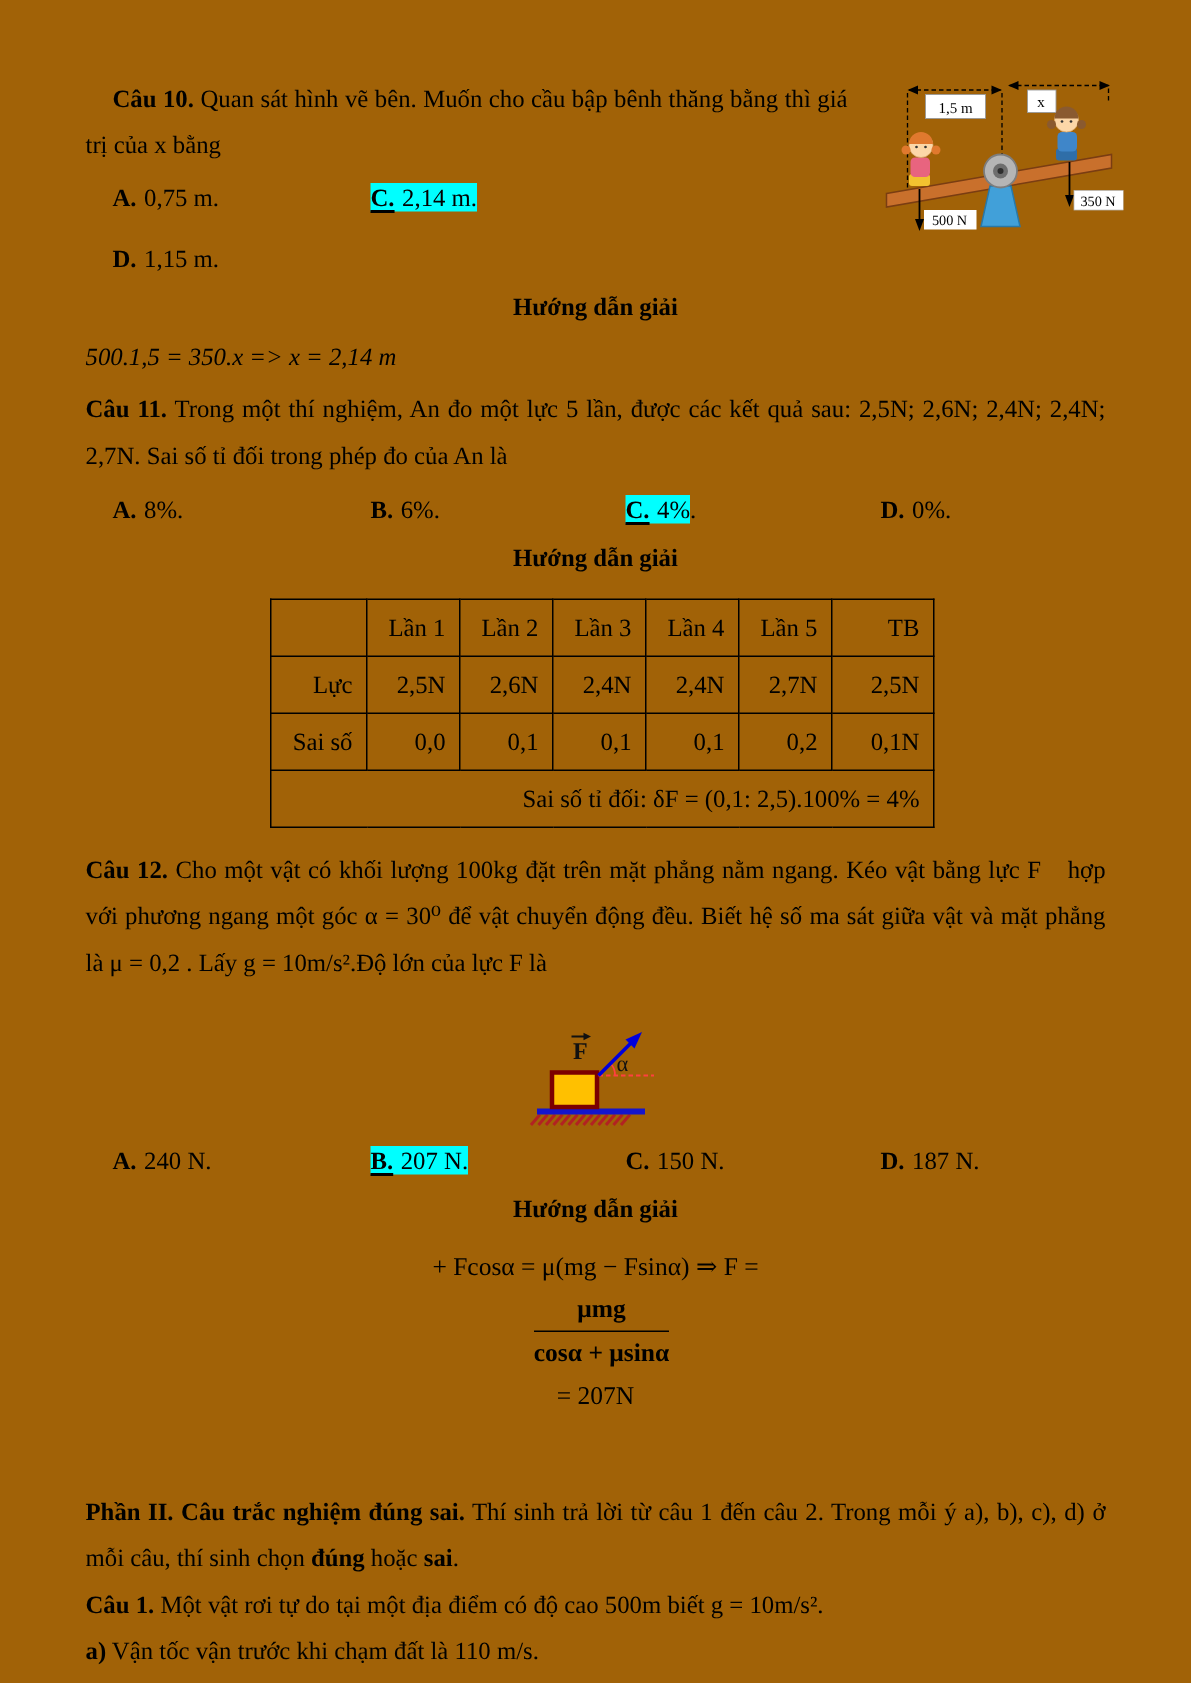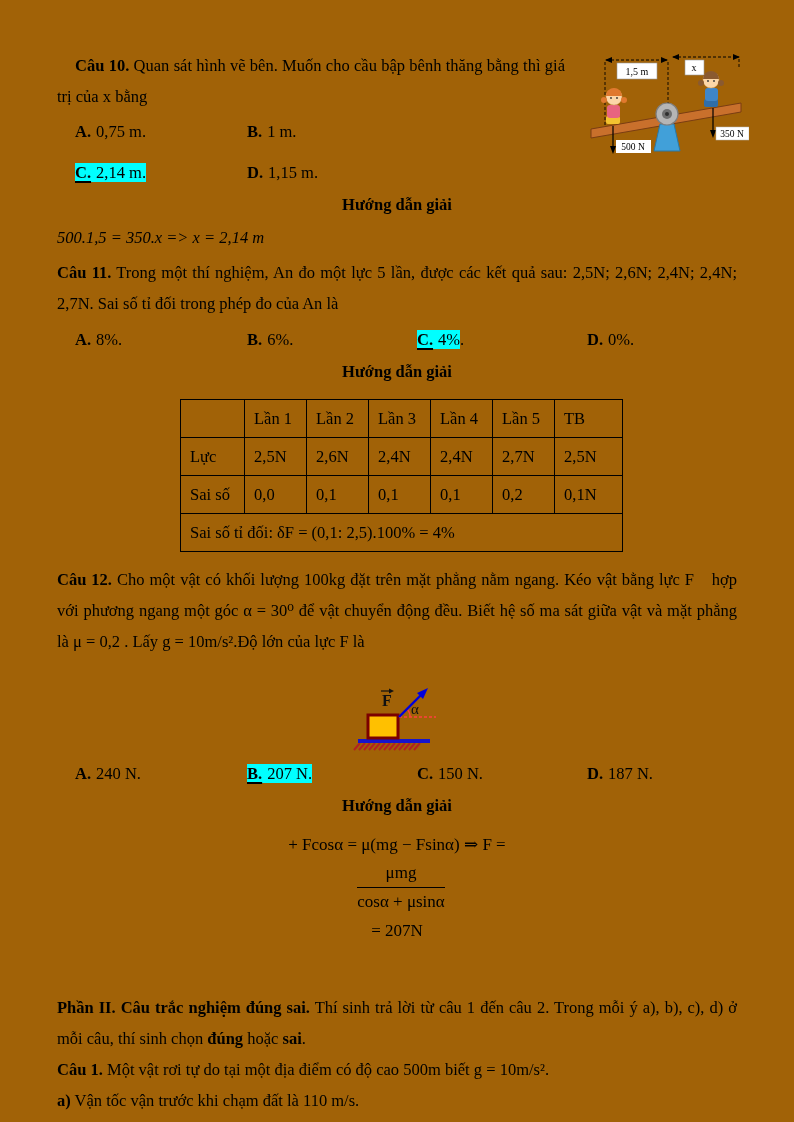--- a/index.html
+++ b/index.html
@@ -24,47 +24,46 @@
   .opt { white-space:nowrap; line-height:29px; }
   .opt .letter { font-weight:bold; margin-right:5px; }
   .hl { background:#00ffff; }
   .u  { text-decoration:underline; text-decoration-thickness:2px; text-underline-offset:3px; }
 
   .heading { text-align:center; font-weight:bold; margin:2px 0 2px 0; }
   .eq-italic { font-style:italic; margin:2px 0 4px 0; }
 
   
   table.meas { border-collapse:collapse; margin:12px 0 12px 123px; table-layout:fixed; }
-  table.meas td { border:1px solid #000; padding:3px 9px; height:36px; font-size:16.5px; vertical-align:middle; }
+  table.meas td { border:1px solid #000; padding:3px 9px; height:36px; font-size:16.5px; vertical-align:middle;text-align:right; }
   table.meas .c0 { width:64px; } table.meas .c { width:62px; } table.meas .cl { width:68px; }
 
   
   .block-fig { display:block; margin:16px auto 4px auto; width:150px; height:80px; }
 
   
   .formula { display:flex; align-items:center; margin:8px 0 0 8px; font-size:17px;flex-direction:column; }
   .formula .seg { margin-right:8px; }
-  .frac { display:inline-flex; flex-direction:column; text-align:center; margin:0 8px; line-height:26px; }
+  .frac { display:inline-flex; flex-direction:column; text-align:center; margin:0 8px; line-height:26px;font-weight:bold; }
   .frac .num { padding:0 10px 1px 10px; border-bottom:1.6px solid #000; }
   .frac .den { padding-top:1px; }
 
   .spacer-lg { height:46px; }
   svg text { font-family:"Liberation Serif","DejaVu Serif",serif; }
 </style>
 </head>
 <body>
 
 <div class="page">
 
   <div class="q10-wrap">
     <p class="q10-text jp indent"><b class="lbl">Câu 10.</b><span> Quan sát hình vẽ bên. Muốn cho cầu bập bênh thăng bằng thì giá trị của x bằng</span></p>
 
     <div class="opt-grid2">
       <span class="opt"><span class="letter">A.</span><span>0,75 m.</span></span>
-      <span class="opt"><span class="letter">B.</span><span>1 m.</span></span>
       <span class="opt"><span class="hl"><span class="letter u">C.</span><span>2,14 m.</span></span></span>
       <span class="opt"><span class="letter">D.</span><span>1,15 m.</span></span>
     </div>
 
     <svg class="seesaw-fig" viewBox="0 0 160 106">
 
       <line x1="17" y1="10" x2="78" y2="10" stroke="#000" stroke-width="1" stroke-dasharray="3,2"></line>
       <polygon points="16,10 23,7 23,13" fill="#000"></polygon>
       <polygon points="79,10 72,7 72,13" fill="#000"></polygon>
       <line x1="84" y1="7" x2="150" y2="7" stroke="#000" stroke-width="1" stroke-dasharray="3,2"></line>

